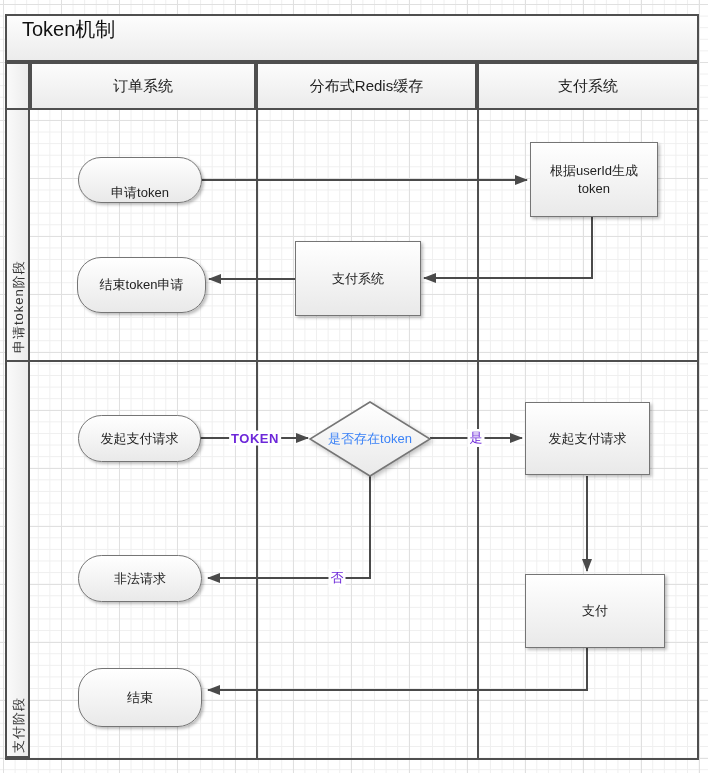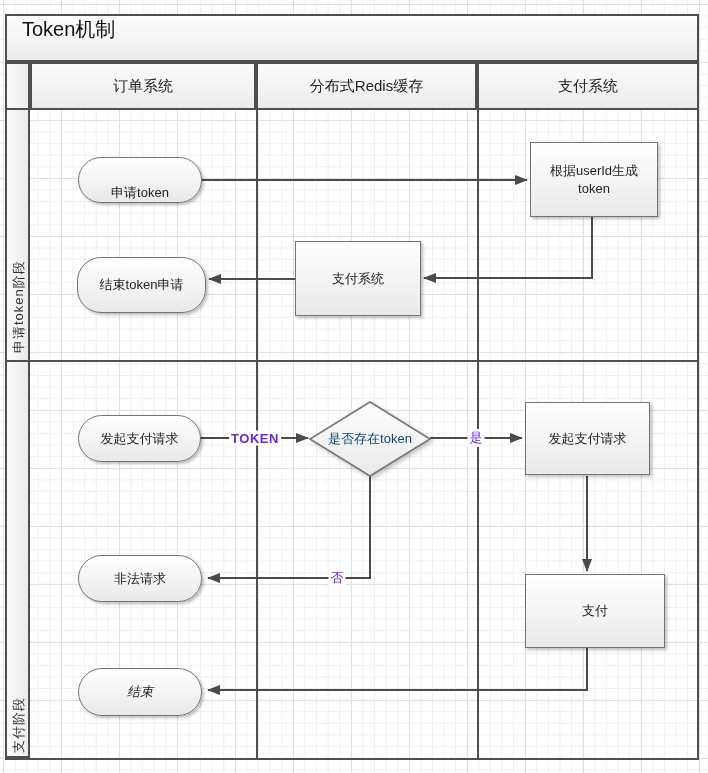--- a/index.html
+++ b/index.html
@@ -45,21 +45,21 @@
     background:linear-gradient(#ffffff,#e9e9e9);
     border:1px solid #757575;
     box-shadow:2px 2px 3px rgba(0,0,0,0.25);
     display:flex;align-items:center;justify-content:center;
     text-align:center;font-size:13px;color:#222;
     padding:0 8px;line-height:1.35;
   }
   .stadium{border-radius:24px;}
   .dia-label{
     display:flex;align-items:center;justify-content:center;
-    font-size:13px;color:#0c4a6e;text-align:center;
+    font-size:13px;color:#3b82f6;text-align:center;
   }
   .elabel{
     transform:translate(-50%,-50%);
     background:#fff;padding:0 2px;font-size:13px;color:#6d28d9;white-space:nowrap;
   }
   .elabel.token{font-weight:700;letter-spacing:0.5px;}
   svg.overlay{left:0;top:0;pointer-events:none;}
 </style>
 </head>
 <body>
@@ -131,19 +131,19 @@
 </div>
 <div class="abs node" style="left:525px;top:402px;width:125px;height:73px;">
   <span>发起支付请求</span>
 </div>
 <div class="abs node stadium" style="left:78px;top:555px;width:124px;height:47px;">
   <span>非法请求</span>
 </div>
 <div class="abs node" style="left:525px;top:574px;width:140px;height:74px;">
   <span>支付</span>
 </div>
-<div class="abs node stadium" style="left:78px;top:668px;width:124px;height:48px;font-style:italic;">
+<div class="abs node stadium" style="left:78px;top:668px;width:124px;height:59px;">
   <span>结束</span>
 </div>
 
 <div class="abs elabel token" style="left:255px;top:438px;">TOKEN</div>
 <div class="abs elabel" style="left:476px;top:438px;">是</div>
 <div class="abs elabel" style="left:337px;top:578px;">否</div>
 
 </body></html>

